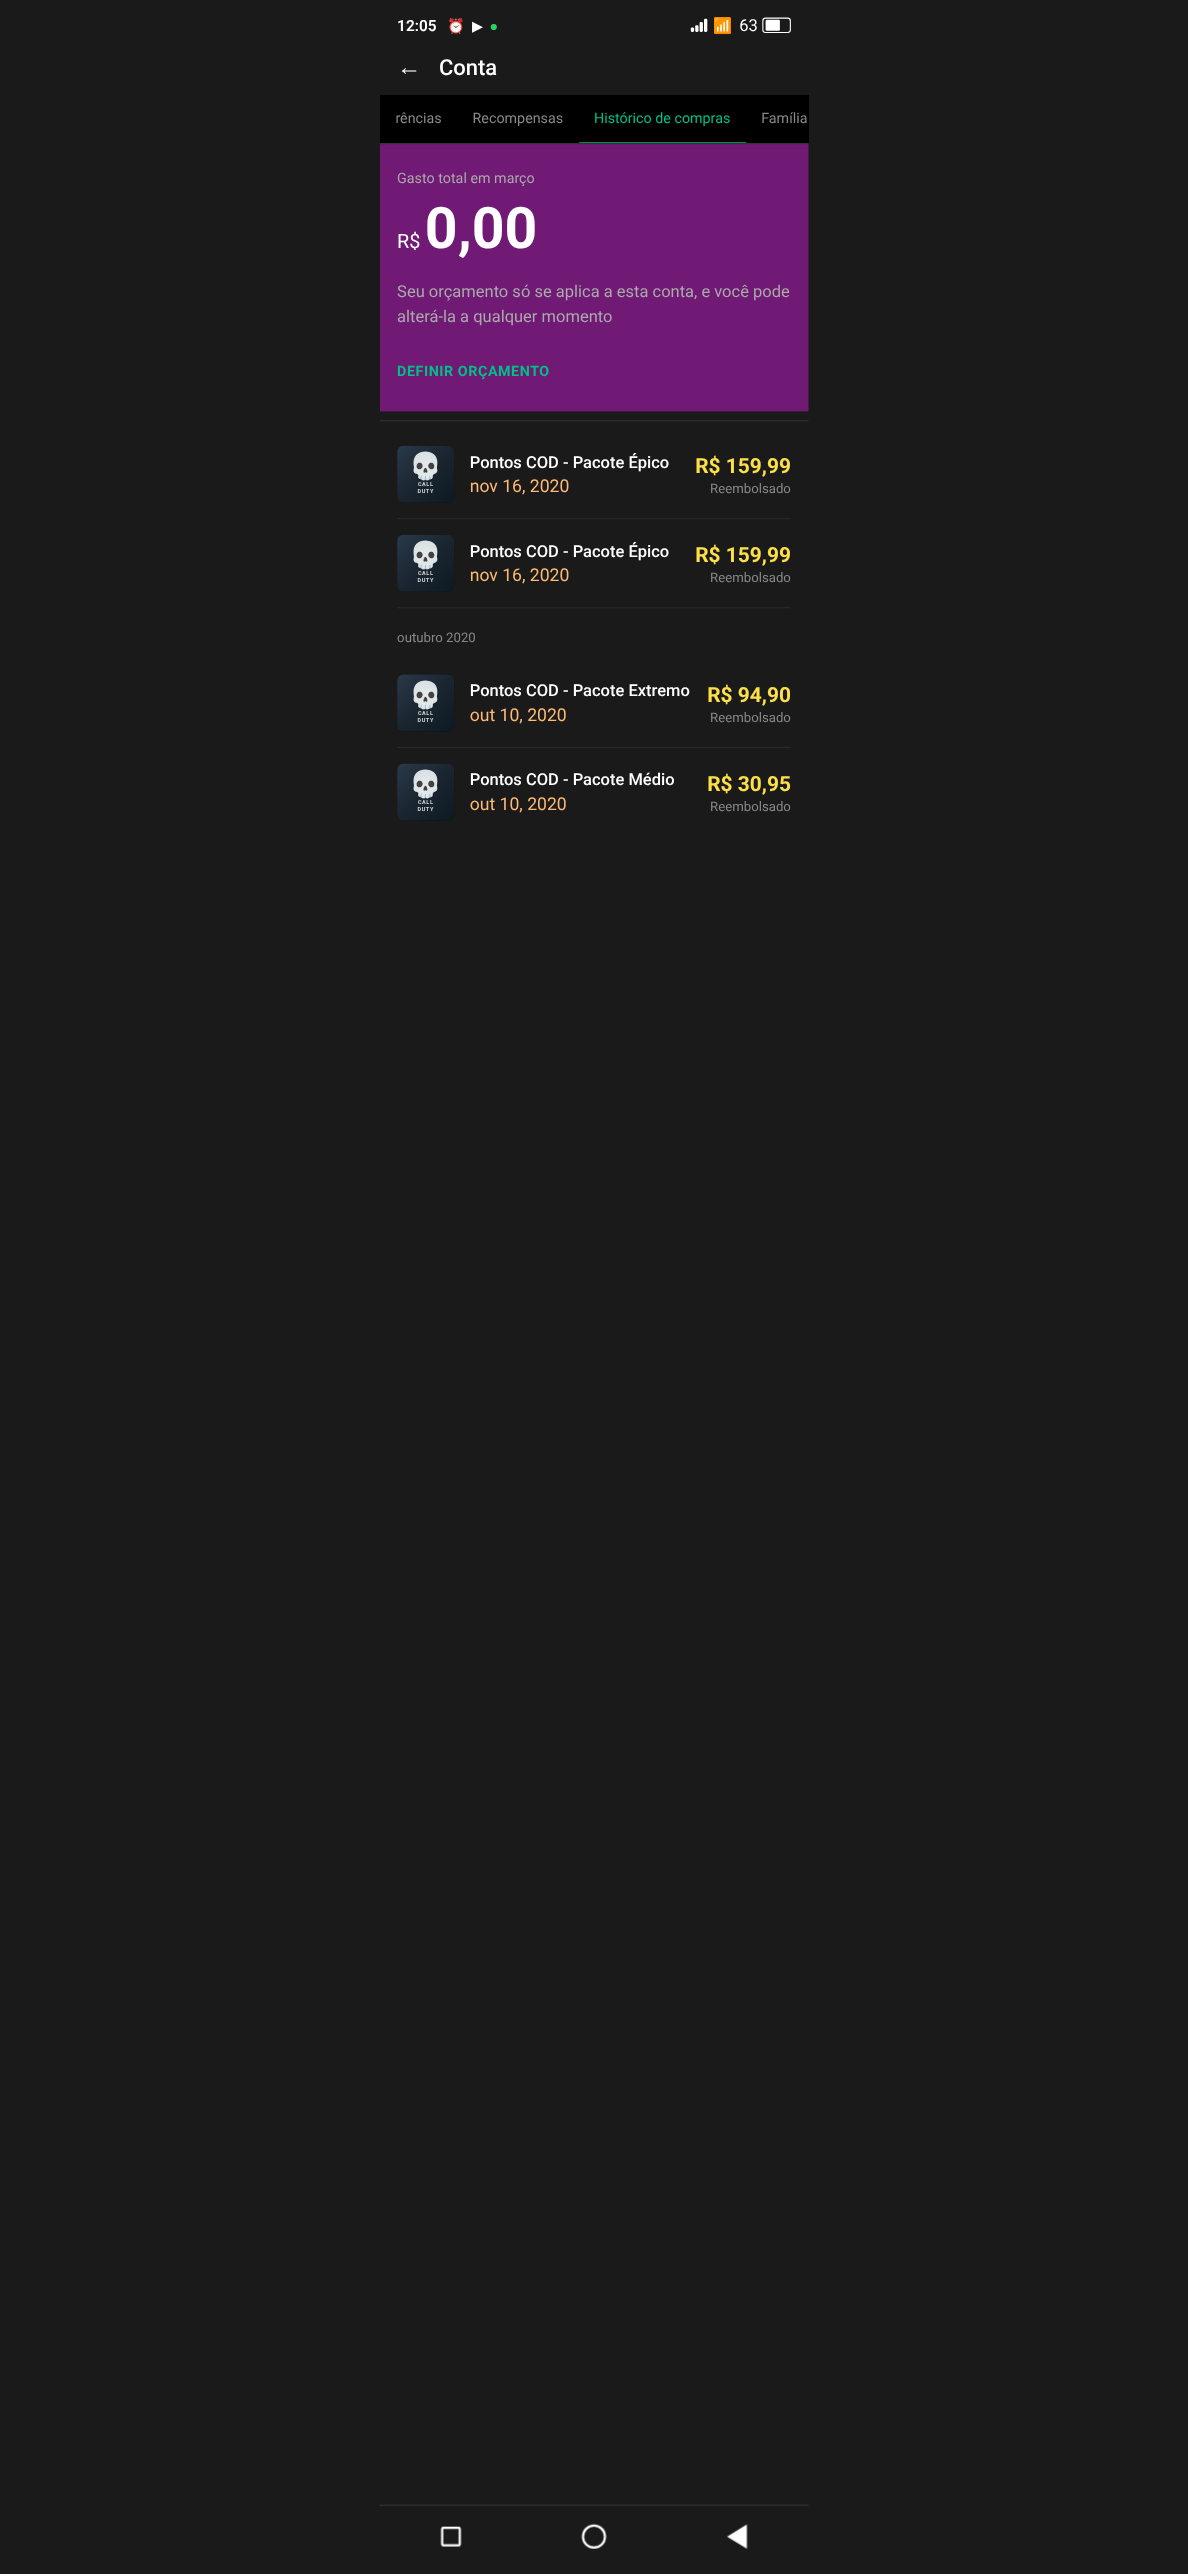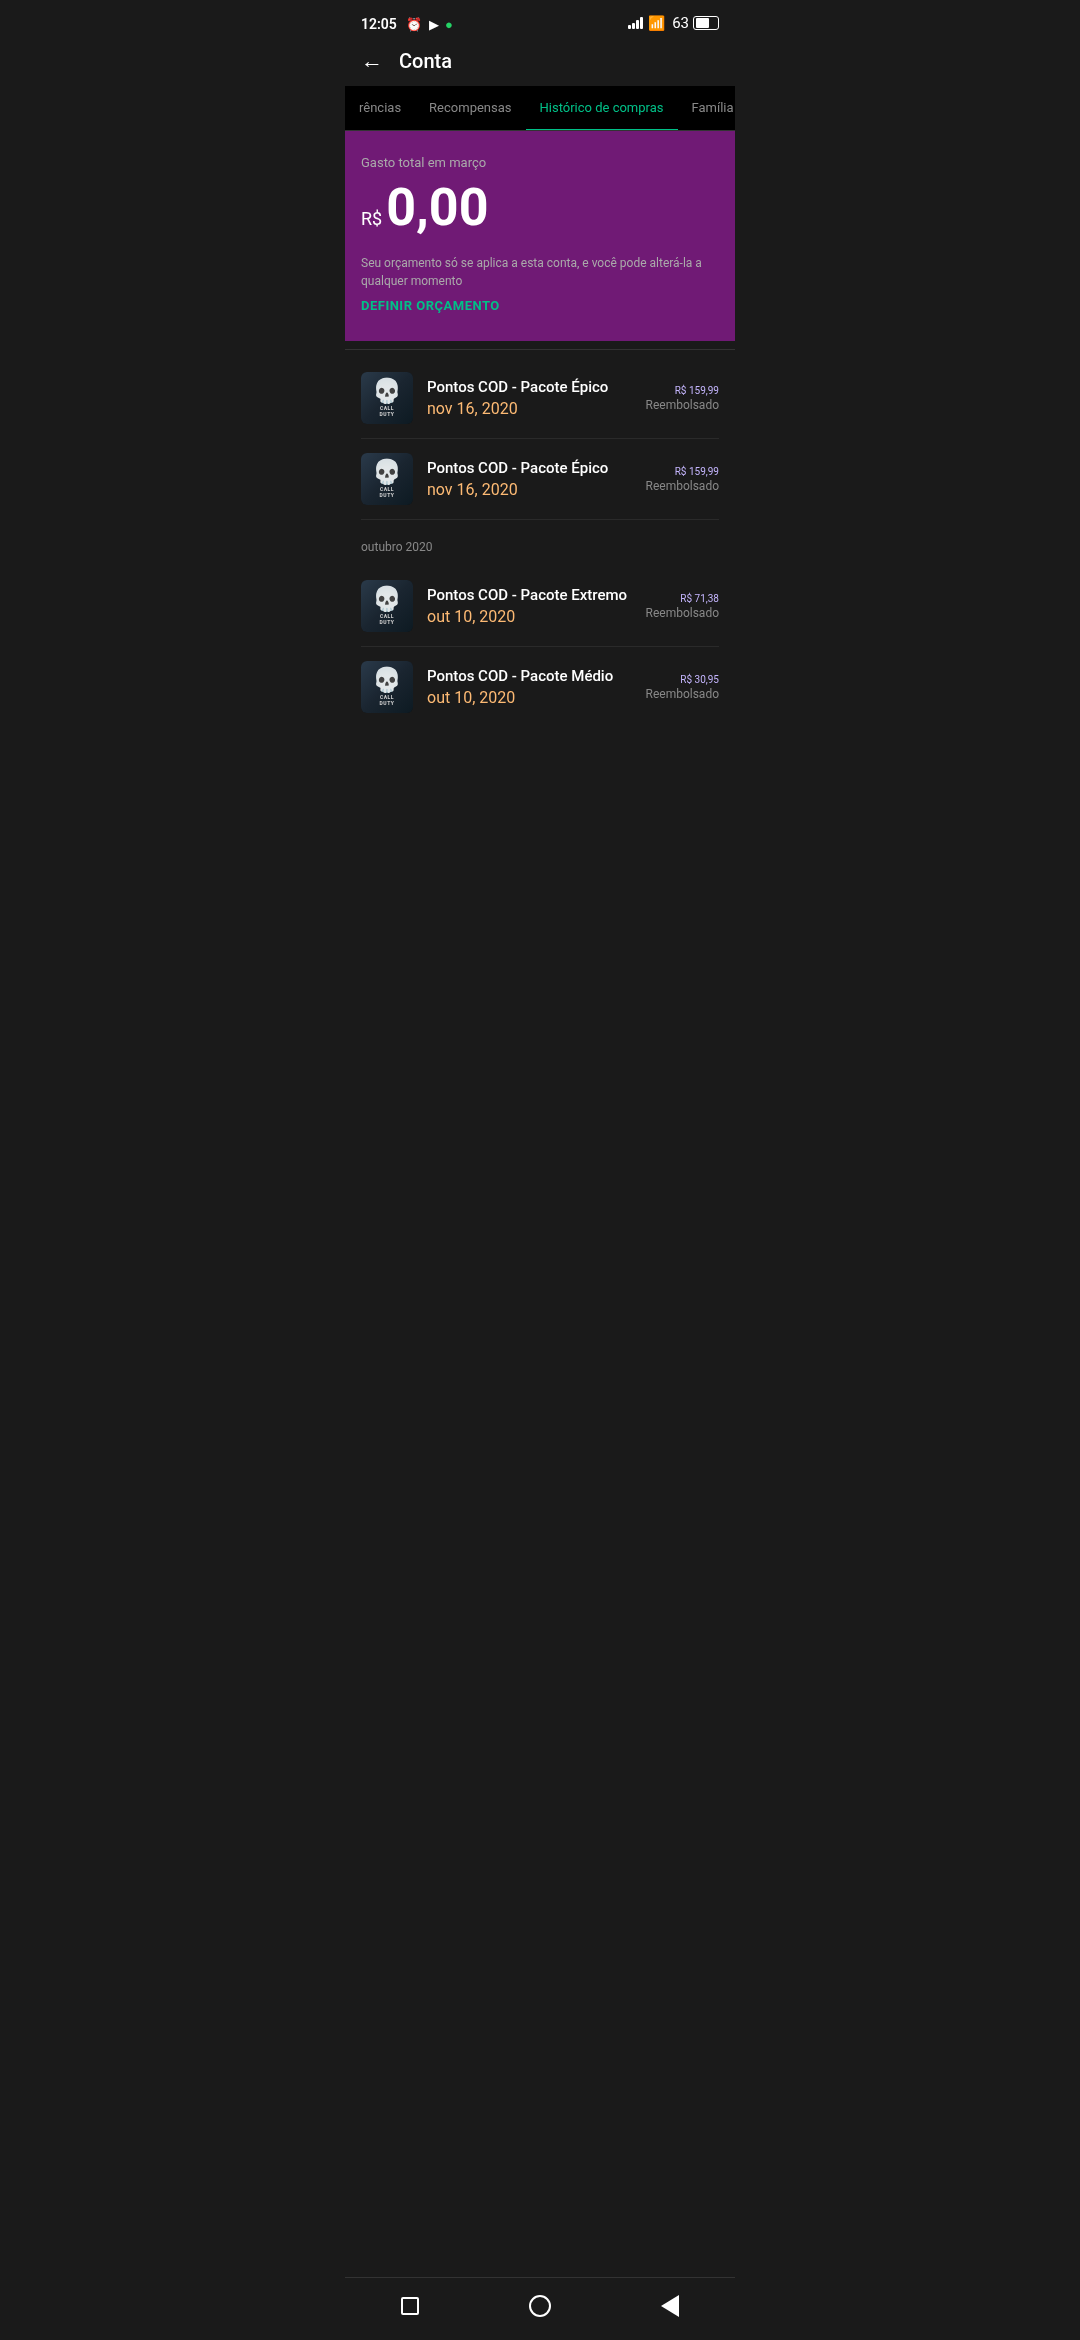--- a/index.html
+++ b/index.html
@@ -142,24 +142,24 @@
       font-weight: 400;
       color: #fff;
     }
     .amount-value {
       font-size: 52px;
       font-weight: 700;
       color: #fff;
       line-height: 1;
     }
     .budget-desc {
-      font-size: 12px;
+      font-size: 15px;
       color: #aaa;
       line-height: 1.5;
-      margin-bottom: 8px;
+      margin-bottom: 32px;
     }
     .define-budget-btn {
       font-size: 13px;
       font-weight: 700;
       color: #00c087;
       letter-spacing: 0.5px;
       cursor: pointer;
       margin-bottom: 12px;
     }
 
@@ -234,23 +234,23 @@
       margin-bottom: 3px;
     }
     .purchase-date {
       font-size: 16px;
       color: #fdba74;
     }
     .purchase-price {
       text-align: right;
     }
     .price-value {
-      font-size: 10px;
-      font-weight: 400;
-      color: #c4b5fd;
+      font-size: 19px;
+      font-weight: 700;
+      color: #fde047;
       white-space: nowrap;
     }
     .price-status {
       font-size: 12px;
       color: #888;
       margin-top: 2px;
     }
 
     
     .bottom-nav {
@@ -402,21 +402,21 @@
       <div class="cod-icon-inner">
         <span class="cod-skull">💀</span>
         <div class="cod-text">CALL<br>DUTY</div>
       </div>
     </div>
     <div class="purchase-info">
       <div class="purchase-name">Pontos COD - Pacote Extremo</div>
       <div class="purchase-date">out 10, 2020</div>
     </div>
     <div class="purchase-price">
-      <div class="price-value">R$ 71,38</div>
+      <div class="price-value">R$ 94,90</div>
       <div class="price-status">Reembolsado</div>
     </div>
   </div>
 
   <div class="purchase-item">
     <div class="game-icon">
       <div class="cod-icon-inner">
         <span class="cod-skull">💀</span>
         <div class="cod-text">CALL<br>DUTY</div>
       </div>

